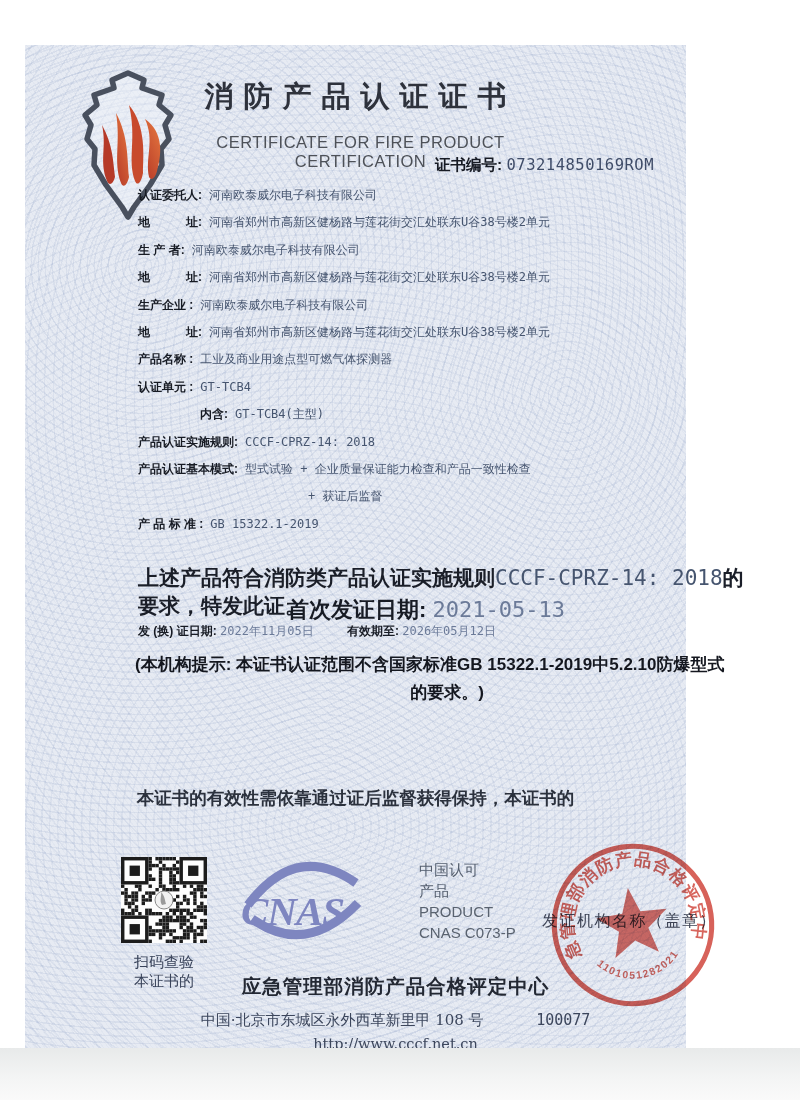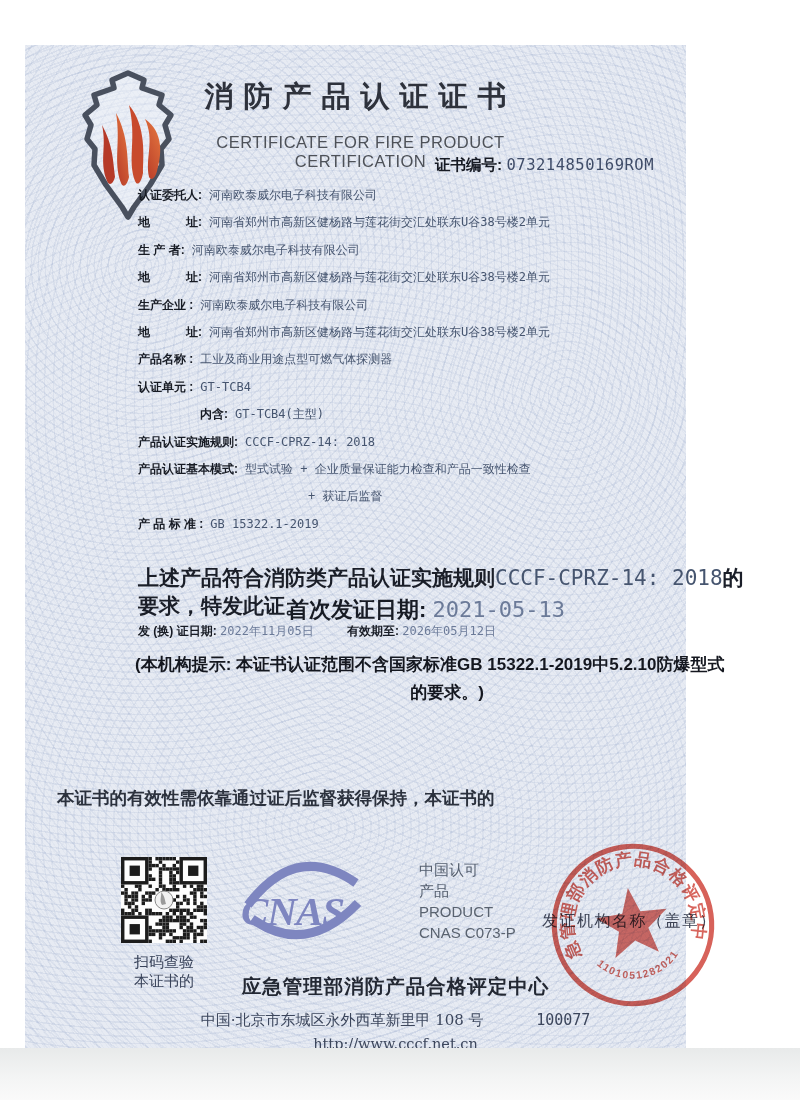--- a/index.html
+++ b/index.html
@@ -43,21 +43,21 @@
   .first-issue { position:absolute; left:262px; top:550px; font-size:22px; }
   .reissue { position:absolute; left:113px; top:578px; font-size:12px; }
   .lbl-b { font-weight:bold; color:#171b24; }
   .val-l { color:#6b7a98; font-family:"DejaVu Sans Mono","DejaVu Serif",serif; }
   .gap2em { display:inline-block; width:2.2em; }
 
   .note { position:absolute; left:110px; top:606px; width:624px; font-size:17px; line-height:27.5px;
     font-weight:bold; color:#14171f; }
   .note .l2 { text-align:center; }
 
-  .maintain { position:absolute; left:32px; right:40px; top:738px; text-align:left; font-size:17.5px;
+  .maintain { position:absolute; left:40px; right:40px; top:738px; text-align:center; font-size:17.5px;
     line-height:30.5px; font-weight:600; color:#2b313d; }
 
   .qr-block { position:absolute; left:96px; top:812px; width:86px; text-align:center; }
   .qr-caption { margin-top:5px; font-size:15px; line-height:19px; color:#39435a; }
 
   .cnas-logo { position:absolute; left:215px; top:808px; width:122px; height:96px; }
   .cnas-text { position:absolute; left:394px; top:814px; font-size:15px; line-height:21px; color:#59626f; }
   .cnas-text .cjk { color:#545e6e; }
 
   .issuer-label { position:absolute; left:517px; top:866px; font-size:16px; letter-spacing:1.5px;

